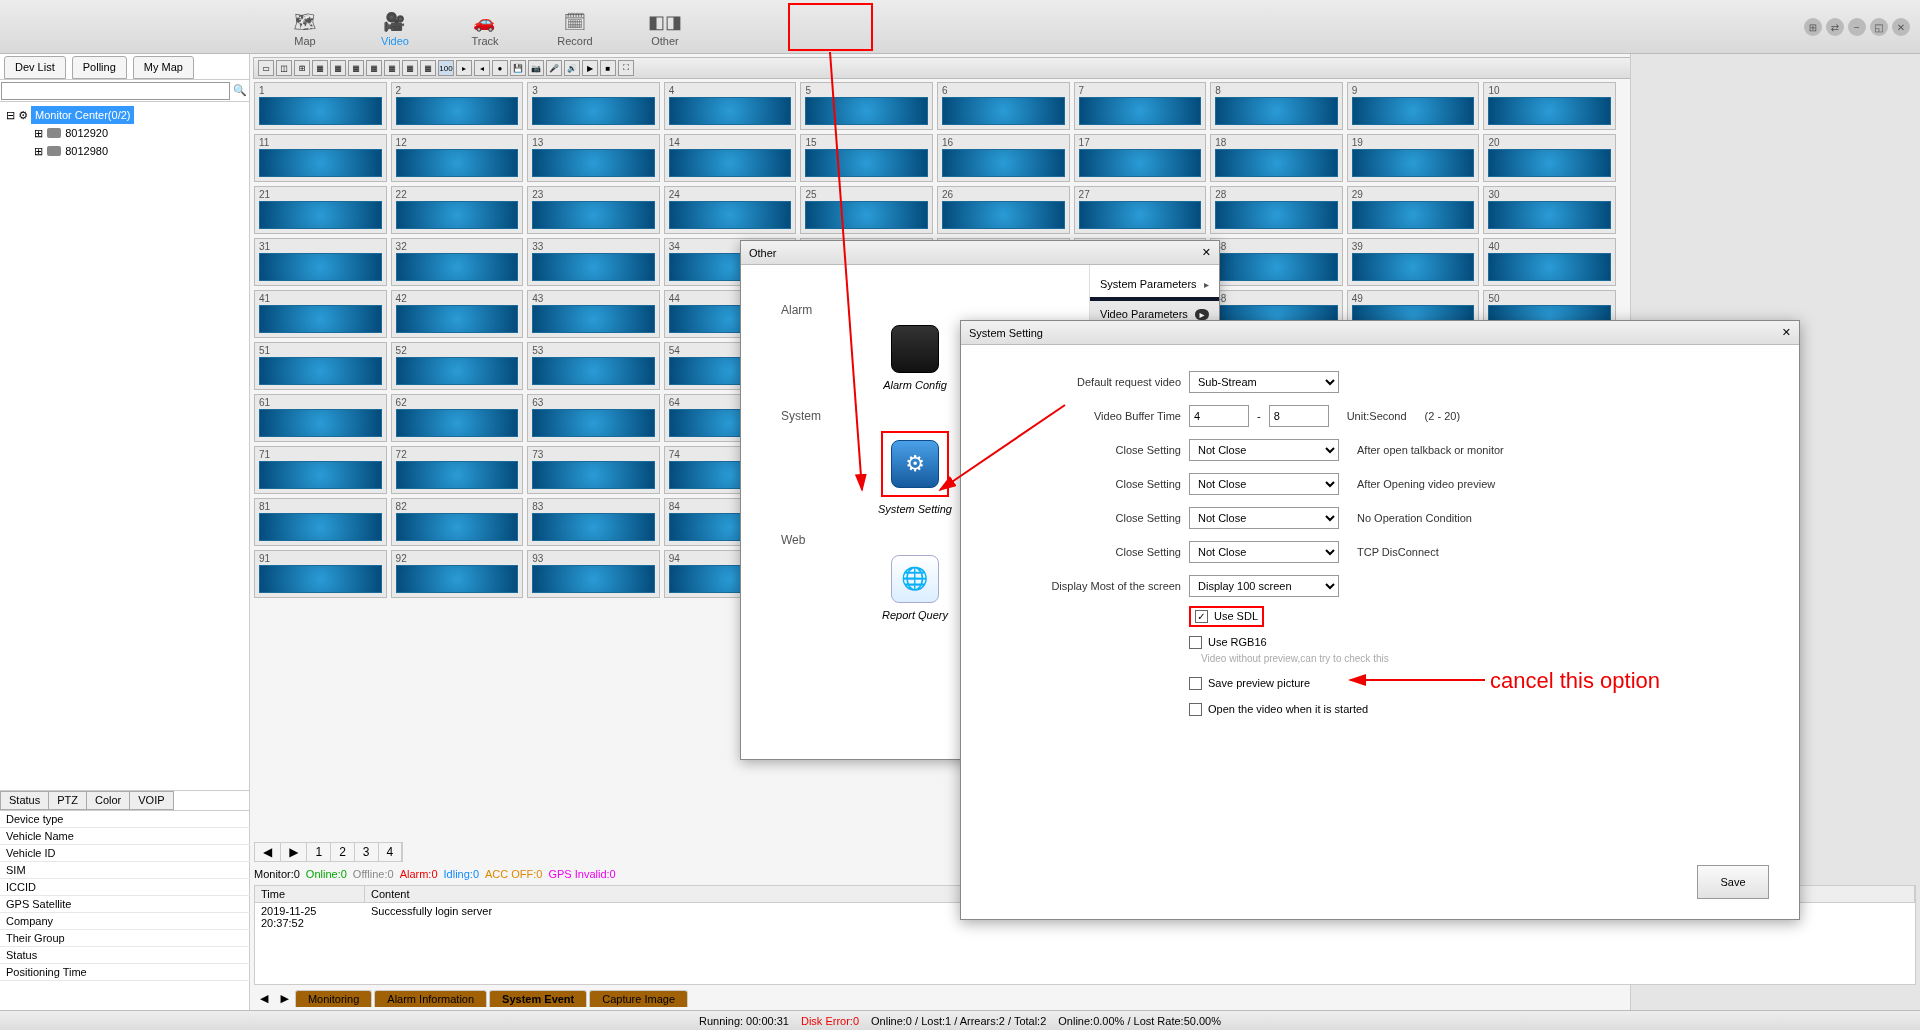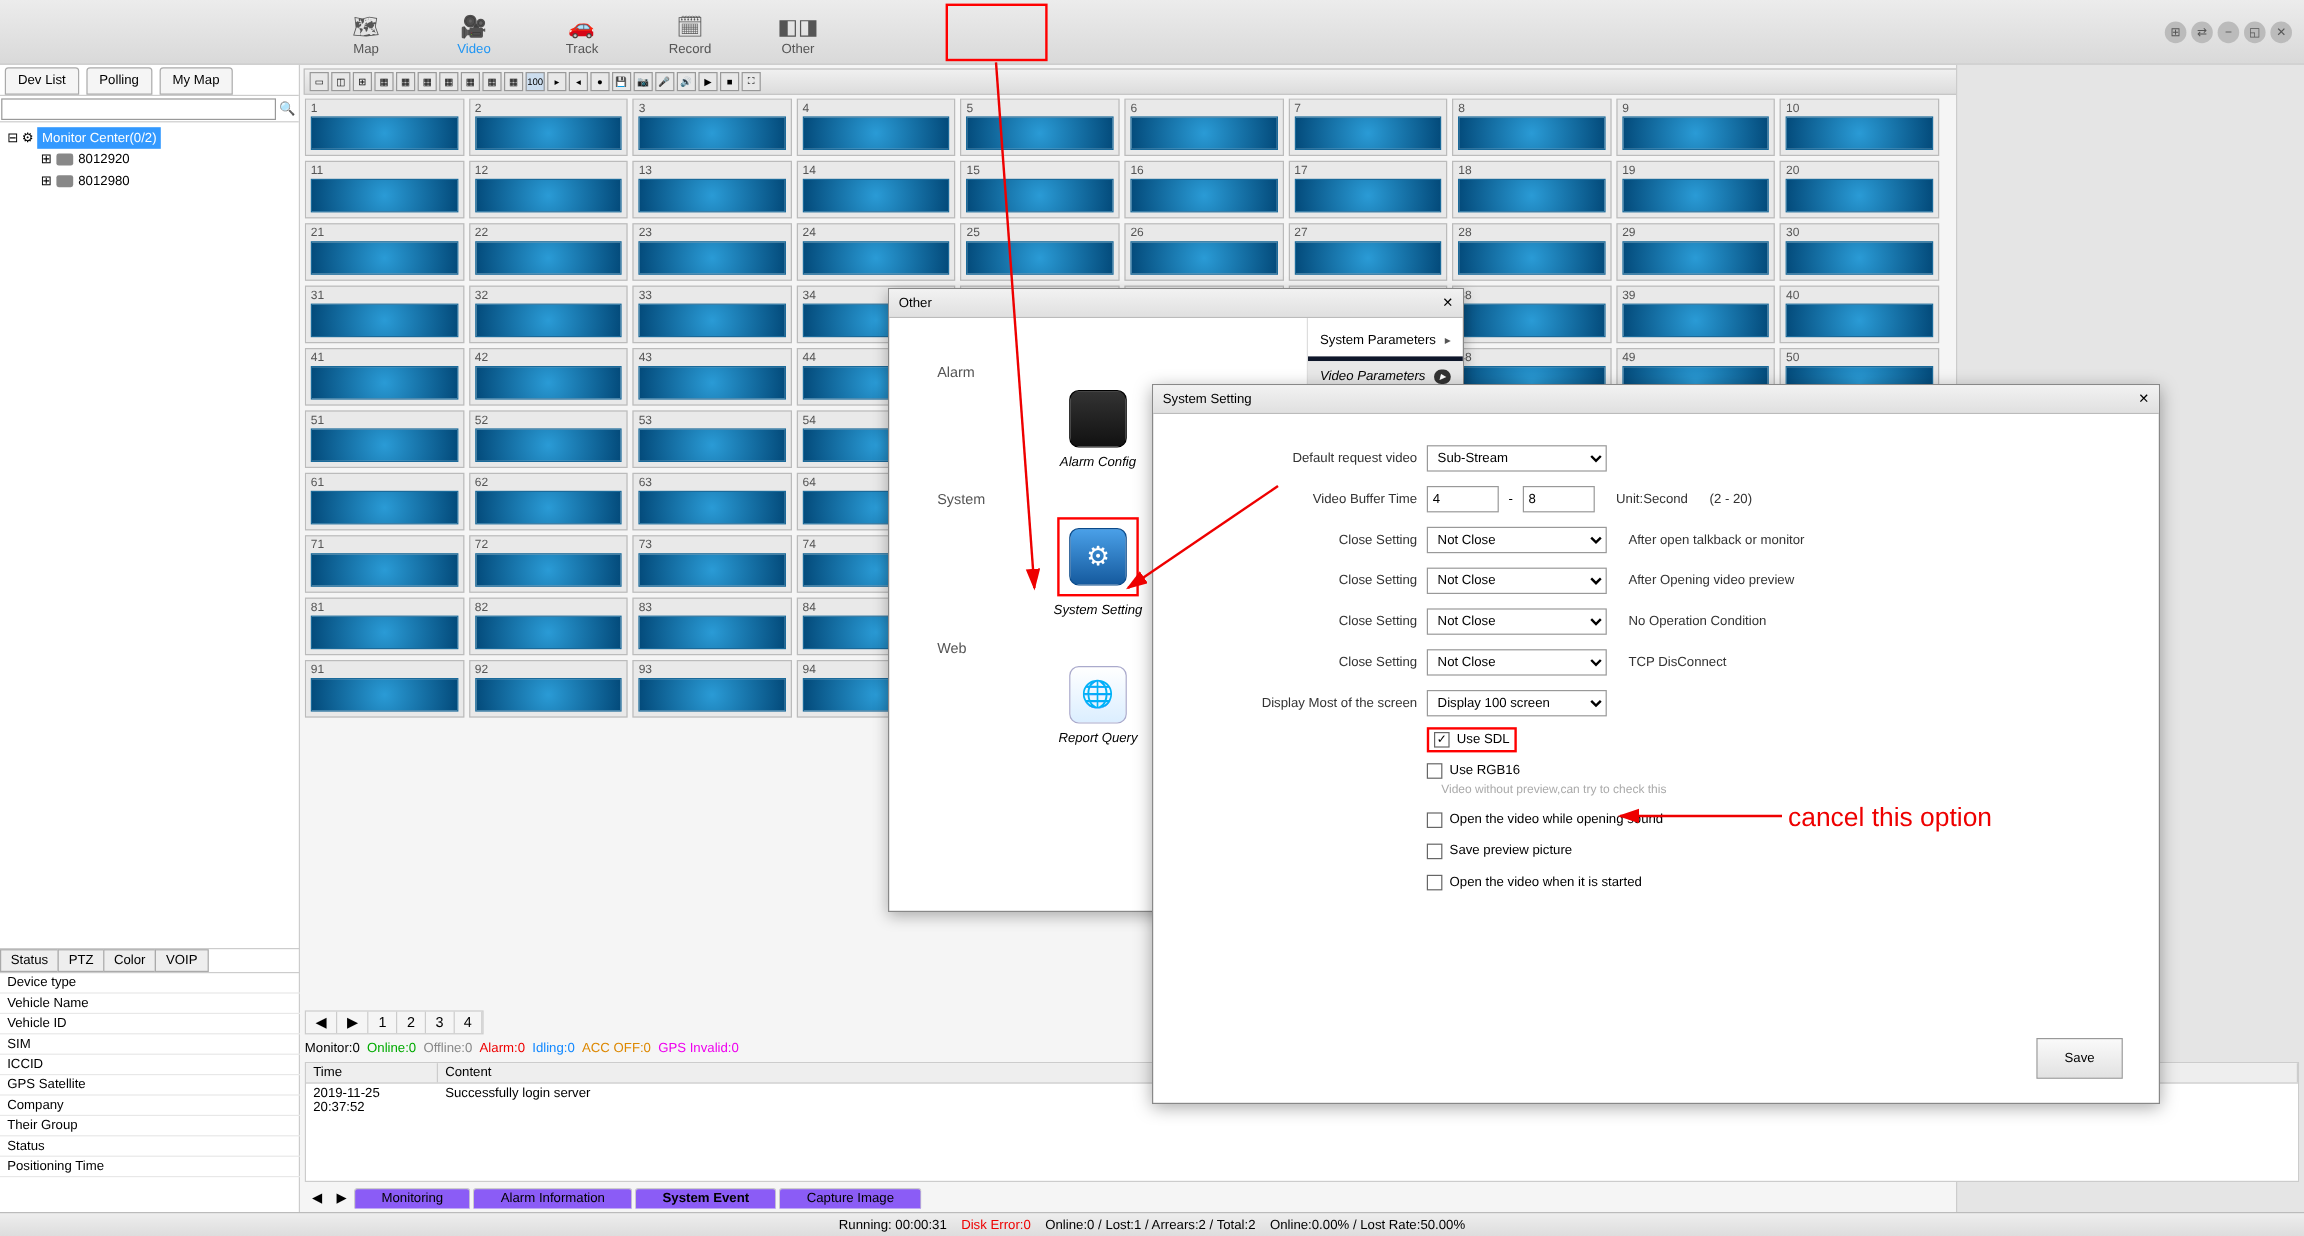--- a/index.html
+++ b/index.html
@@ -59,21 +59,21 @@
   .log-head div { padding:2px 6px; border-right:1px solid #ccc; font-size:11px; }
   .log-row { display:flex; }
   .log-row div { padding:2px 6px; font-size:11px; }
 
   
   .pager { position:absolute; left:254px; top:842px; display:flex; align-items:center; gap:0; border:1px solid #ccc; background:#f5f5f5;}
   .pager .pg { padding:2px 8px; border-right:1px solid #ccc; font-size:12px;}
 
   
   .bottom-tabs { position:absolute; left:254px; bottom:22px; display:flex; align-items:center; height:20px; font-size:12px; }
-  .bottom-tabs .bt { padding:2px 22px; border:1px solid #ccc; border-bottom:none; background:#8b5cf6; border-radius:3px 3px 0 0; margin-right:2px; }
+  .bottom-tabs .bt { padding:2px 12px; border:1px solid #ccc; border-bottom:none; background:#a16207; border-radius:3px 3px 0 0; margin-right:2px; }
   .bottom-tabs .bt.active { font-weight:bold; }
 
   
   .footer { position:absolute; left:0; right:0; bottom:0; height:20px; background:linear-gradient(#eee,#ddd); border-top:1px solid #bbb; font-size:11px; display:flex; align-items:center; justify-content:center; gap:12px;}
   .footer .red{color:#e00;text-align:center;}
 
   
   .dialog-other { position:absolute; left:740px; top:240px; width:480px; height:520px; background:#fff; border:1px solid #888; box-shadow:0 3px 12px rgba(0,0,0,.3); z-index:5;}
   .dlg-title { height:24px; background:linear-gradient(#f2f2f2,#e0e0e0); border-bottom:1px solid #bbb; padding:4px 8px; font-size:11px; display:flex; justify-content:space-between; align-items:center;}
   .dlg-body-other { display:flex; height:calc(100% - 24px);}
@@ -81,21 +81,21 @@
   .cat-h { font-size:12px; color:#555; margin:18px 0 8px 30px;}
   .big-ico { width:48px; height:48px; margin:4px auto; border-radius:8px; display:block;}
   .big-ico.alarm{ background:linear-gradient(#333,#111); border:1px solid #000;}
   .big-ico.system{ background:linear-gradient(#4aa0e8,#155a9e); border:1px solid #0a4a8a;}
   .big-ico.web{ background:linear-gradient(#fff,#dbeeff); border:1px solid #aac;}
   .ico-wrap { text-align:center; width:120px; margin:0 auto 14px;}
   .ico-wrap .lbl { margin-top:6px; font-size:11px;font-style:italic;}
   .sys-highlight { border:2px solid red; padding:3px; width:68px; margin:0 auto; }
   .side-menu { width:130px; border-left:1px solid #ddd; padding-top:6px;}
   .side-item { height:30px; display:flex; align-items:center; justify-content:space-between; padding:0 10px; font-size:11px; border-bottom:4px solid #0f172a;}
-  .side-item.sel { background:#e8e8e8;font-style:italic; }
+  .side-item.sel { background:#e8e8e8; }
   .side-item .chev{ font-size:10px; color:#555;}
 
   .dialog-sys { position:absolute; left:960px; top:320px; width:840px; height:600px; background:#fff; border:1px solid #888; box-shadow:0 3px 14px rgba(0,0,0,.35); z-index:6;}
   .sys-body { padding:20px 40px; }
   .frow { display:flex; align-items:center; height:34px; gap:8px; }
   .frow .flabel { width:180px; text-align:right; font-size:11px; color:#333;}
   .frow select,.frow input[type=text]{ height:22px; border:1px solid #999; background:#fff; font-size:11px; padding:0 4px;}
   .frow select{ width:150px;}
   .frow input.small{width:60px;}
   .frow .note{ margin-left:10px; font-size:11px; color:#333;}
@@ -781,24 +781,20 @@
         <span>Use SDL</span>
       </span>
     </div>
     <div class="chk-row">
       <span class="chk"></span>
       <span>Use RGB16</span>
     </div>
     <div class="hint">Video without preview,can try to check this</div>
     <div class="chk-row">
       <span class="chk"></span>
-      <span>Open the video while opening sound</span>
-    </div>
-    <div class="chk-row">
-      <span class="chk"></span>
       <span>Save preview picture</span>
     </div>
     <div class="chk-row">
       <span class="chk"></span>
       <span>Open the video when it is started</span>
     </div>
   </div>
   <button class="save-btn">Save</button>
 </div>
 

